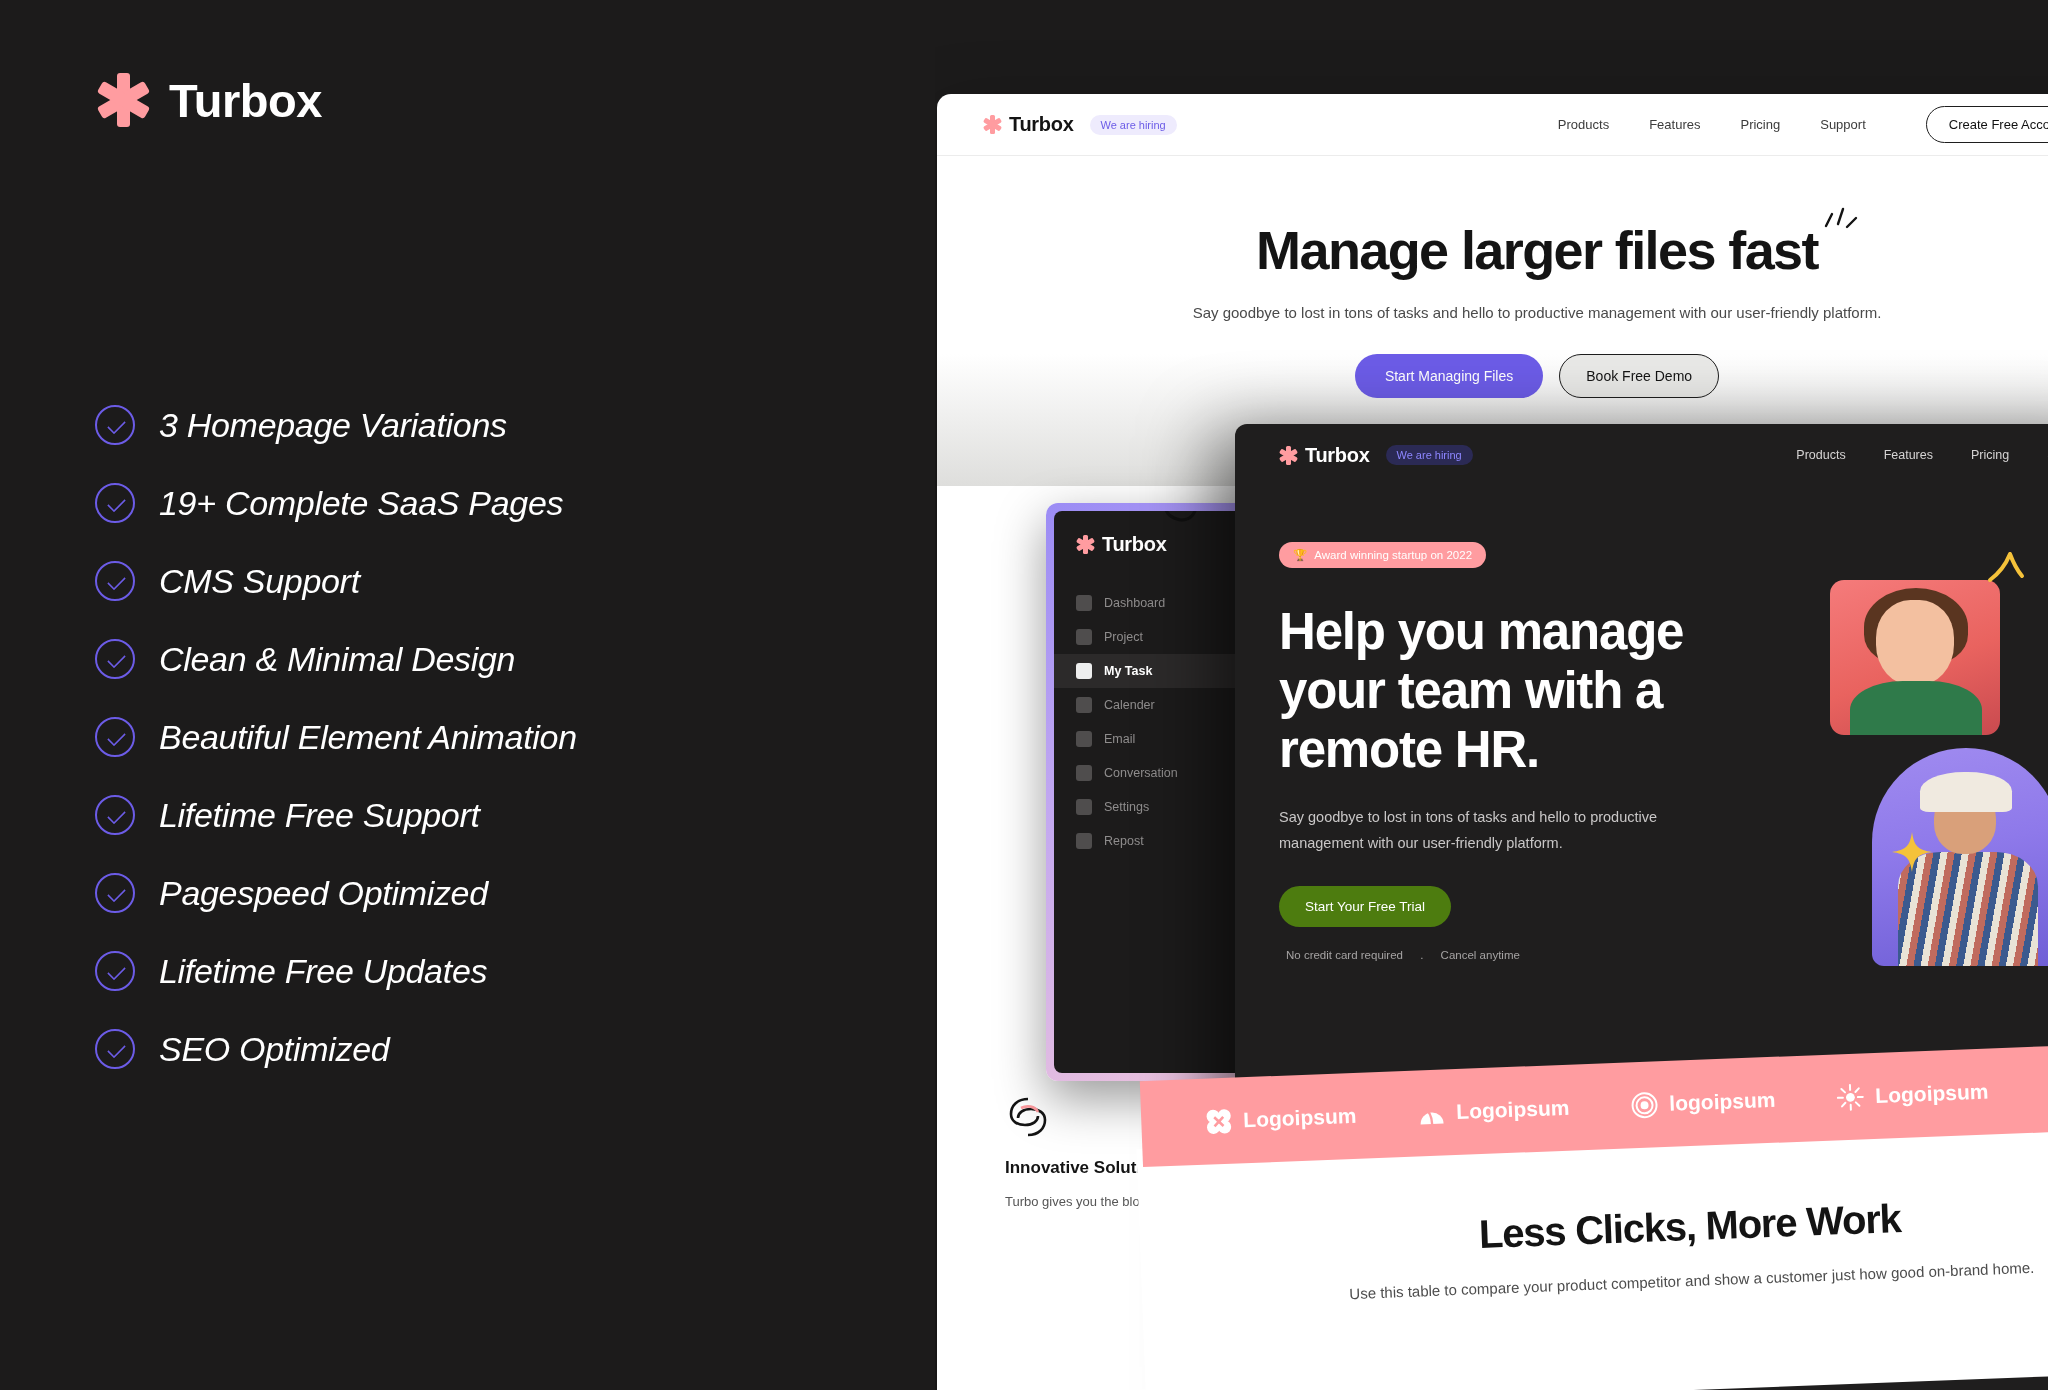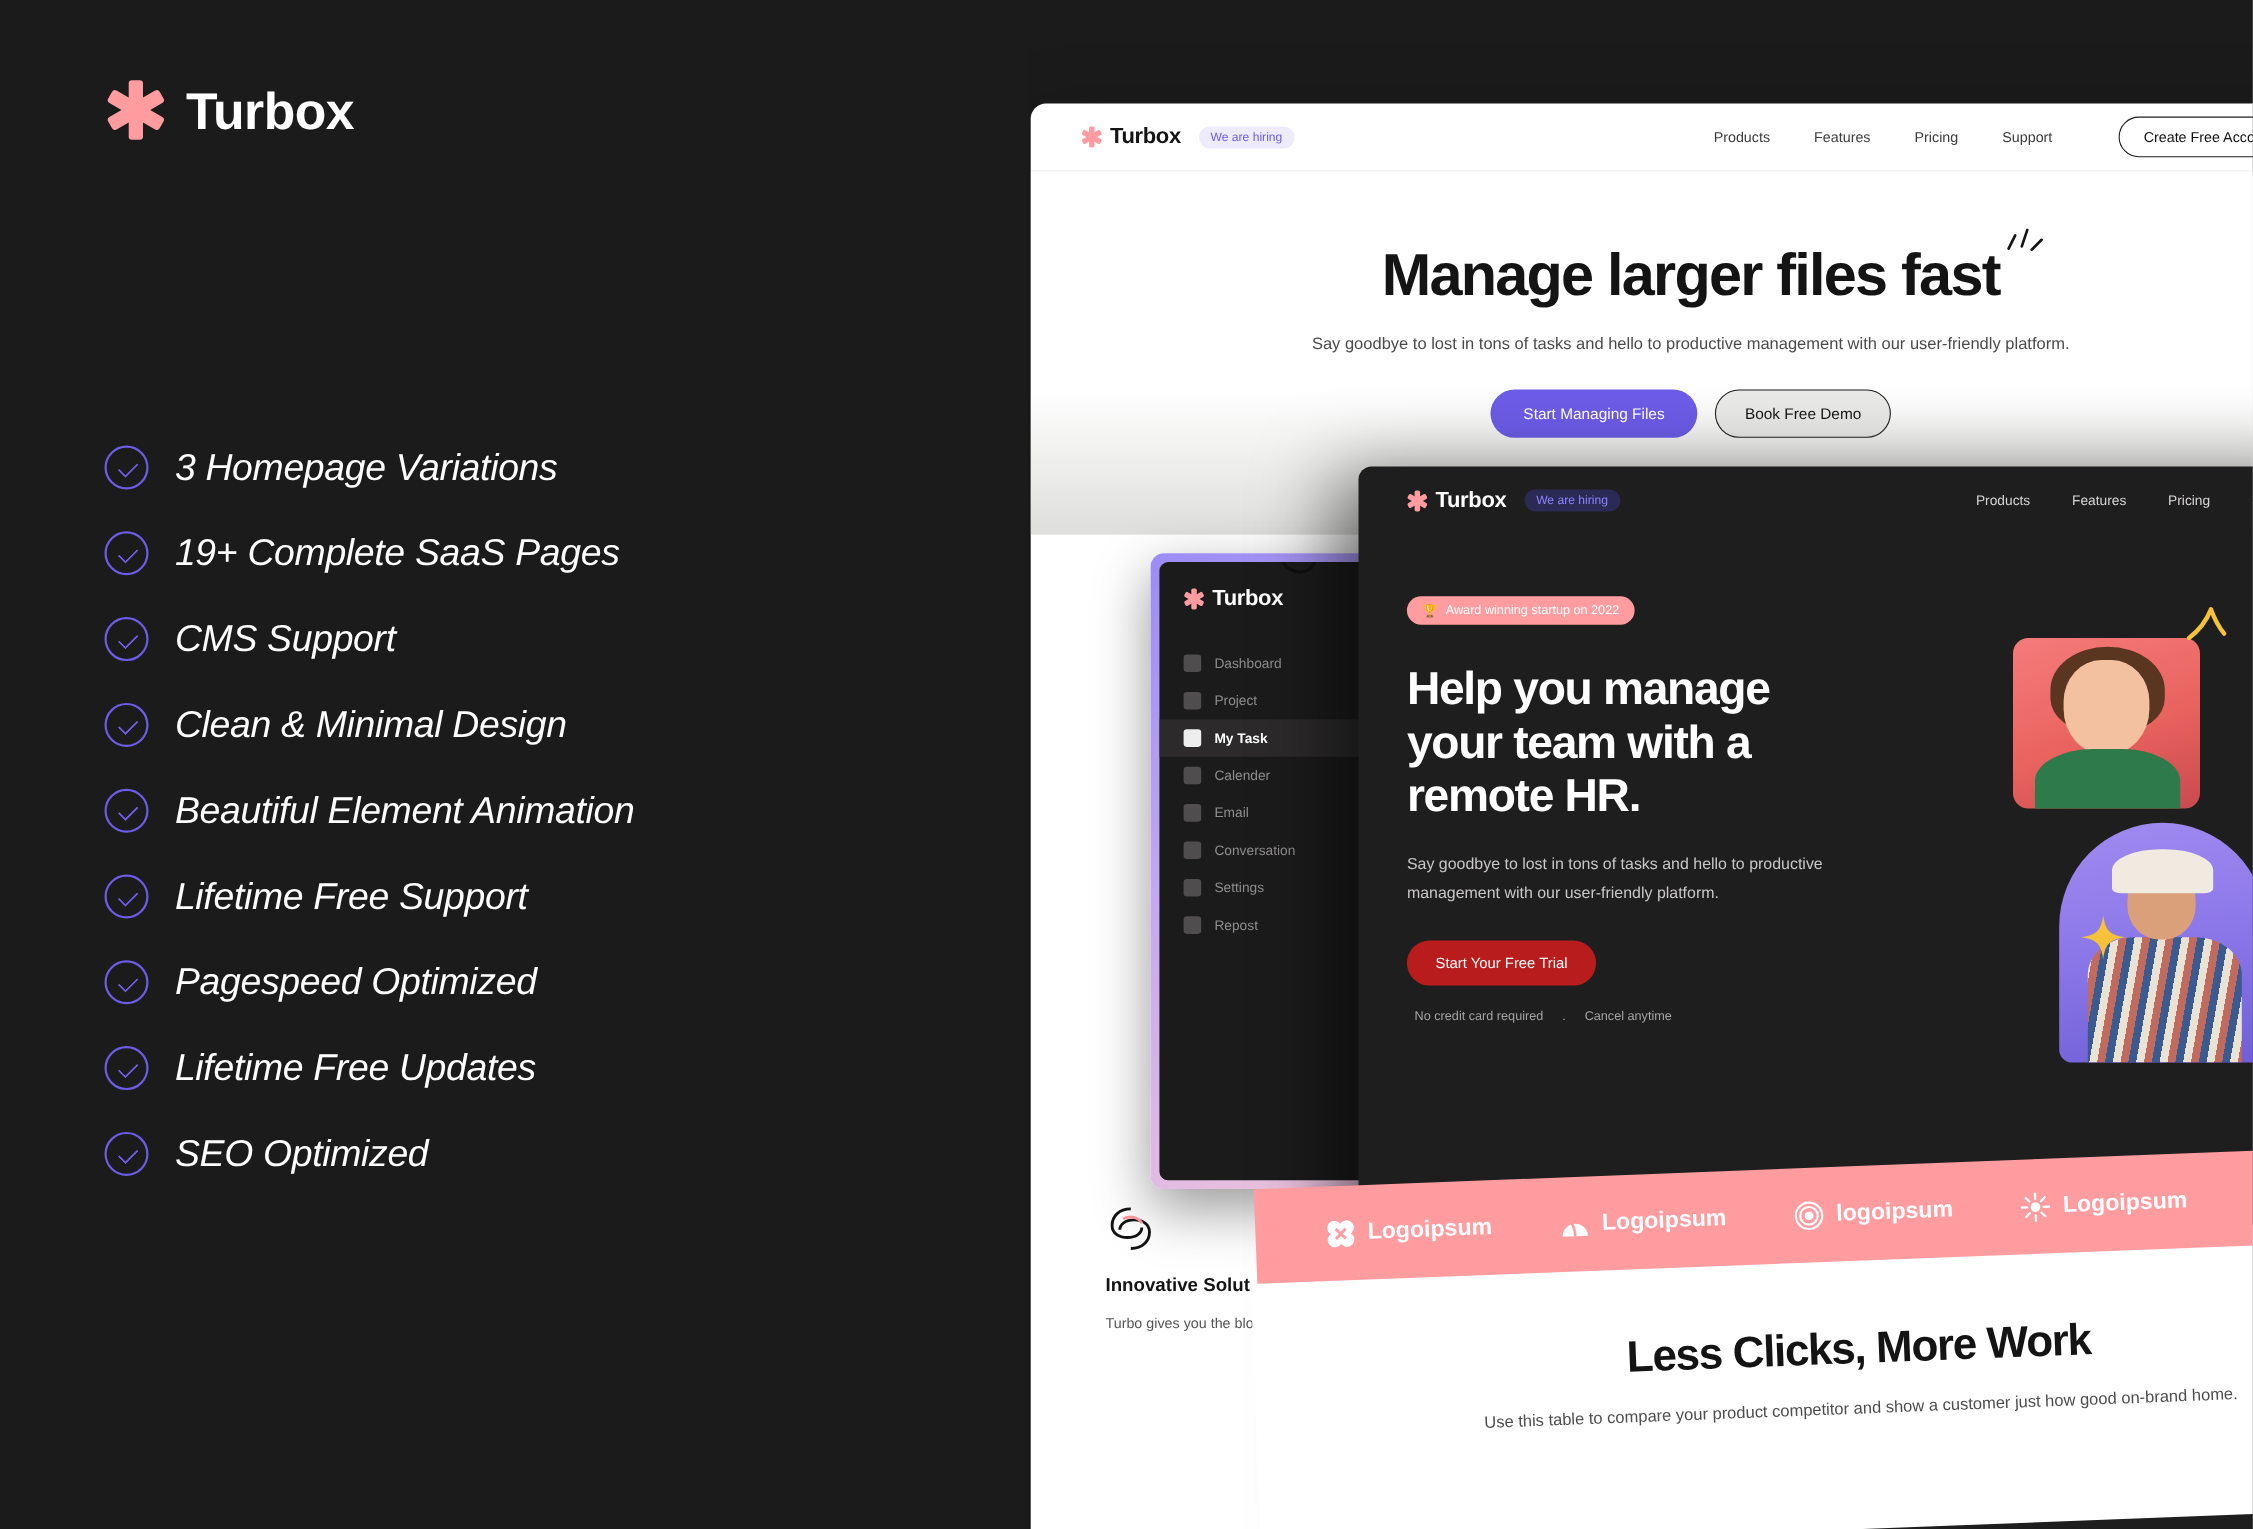--- a/index.html
+++ b/index.html
@@ -143,26 +143,26 @@
   .dk-hiring { background:#2b2a55; color:#8d86ff; }
   #dark-nav-links { margin-left:auto; display:flex; align-items:center; gap:38px; }
   #dark-nav-links .nlink { font-size:12.5px; color:#d6d4d4; white-space:nowrap; }
   #dark-hero { padding:56px 44px 0; position:relative; }
   #award {
     display:inline-flex; align-items:center; gap:7px;
     background:#FF9CA0; color:#fff; font-size:11.5px;
     padding:6px 14px; border-radius:20px; white-space:nowrap;
   }
   #dark-hero h2 {
-    margin-top:34px; font-size:42px; line-height:1.16; color:#fff;
+    margin-top:34px; font-size:51px; line-height:1.16; color:#fff;
     letter-spacing:-1.2px; font-weight:bold; max-width:420px;
   }
   #dark-sub { margin-top:26px; font-size:14.5px; color:#c9c7c7; line-height:1.75; max-width:450px; }
   #dark-btn {
-    margin-top:30px; display:inline-block; background:#b91c1c; color:#fff;
+    margin-top:30px; display:inline-block; background:#4d7c0f; color:#fff;
     font-size:13.5px; padding:13px 26px; border-radius:26px; white-space:nowrap;
   }
   #dark-note { margin-top:22px; font-size:11.5px; color:#a5a3a3; }
   #dark-note span { margin:0 7px; }
 
   
   #person-card {
     position:absolute; right:48px; top:580px; width:170px; height:155px;
     border-radius:14px; overflow:hidden; z-index:34;
     background:linear-gradient(160deg,#f57b7b 0%,#e9635f 55%,#c94a4f 100%);

